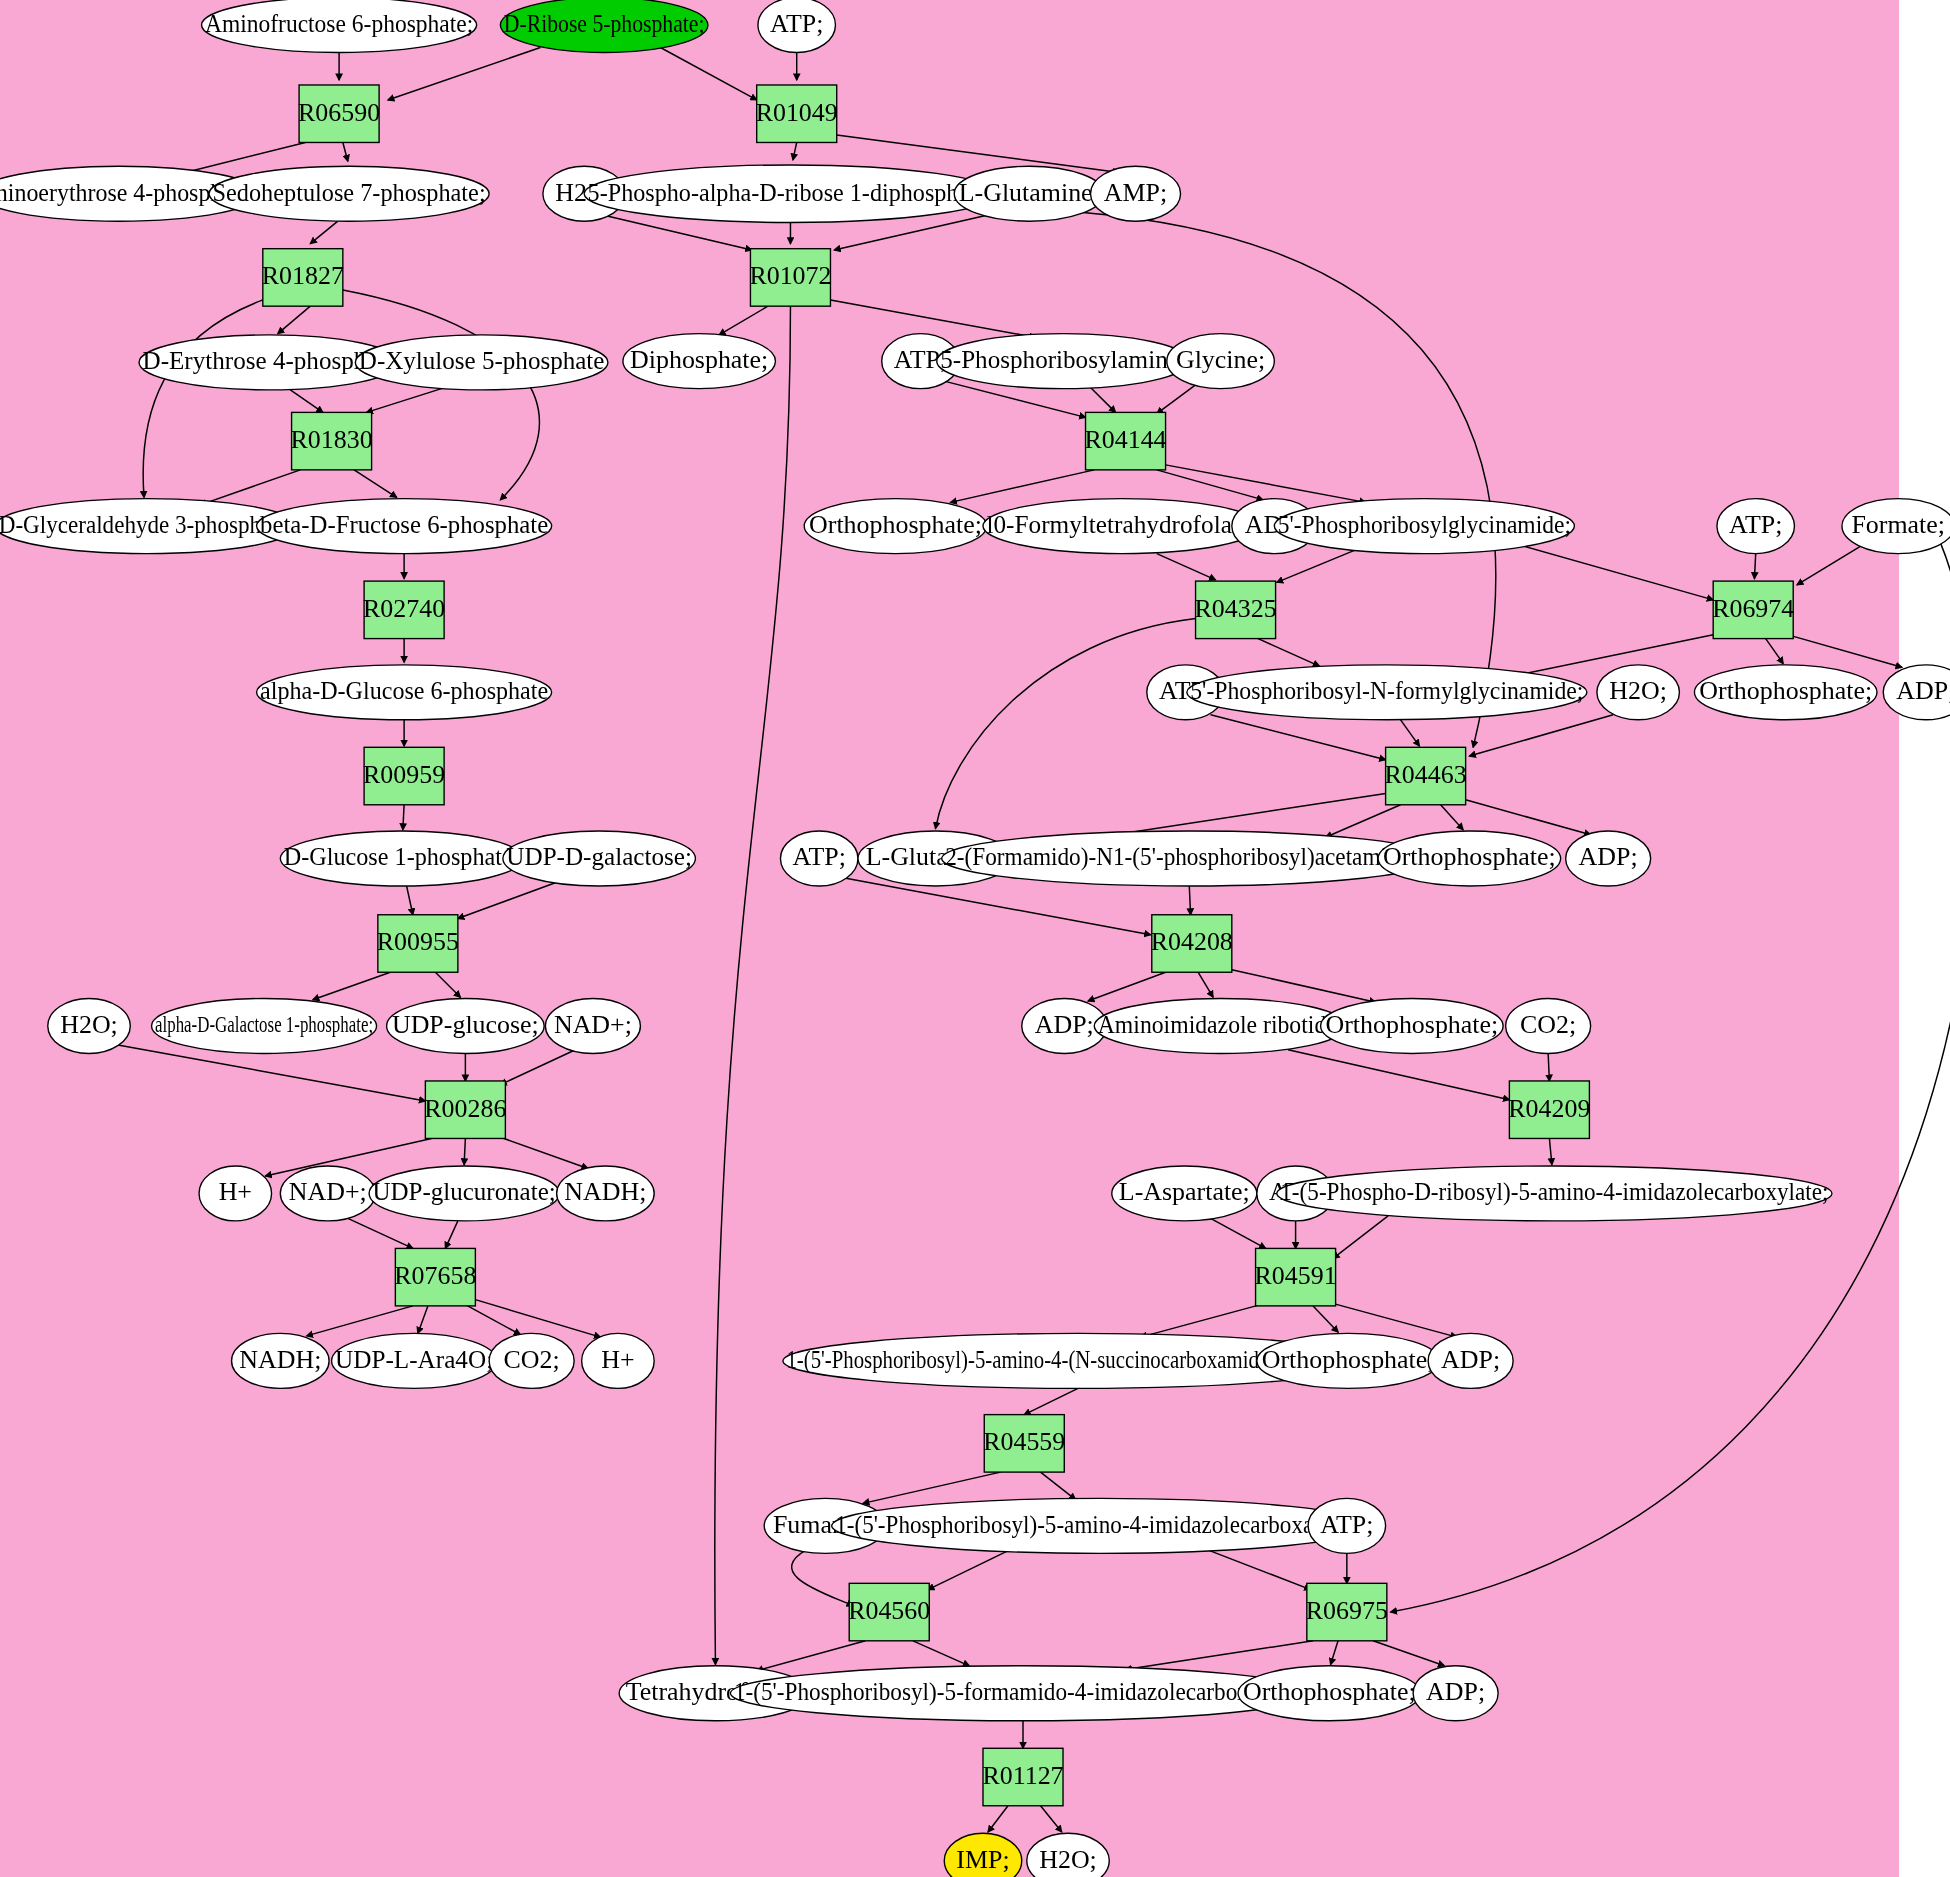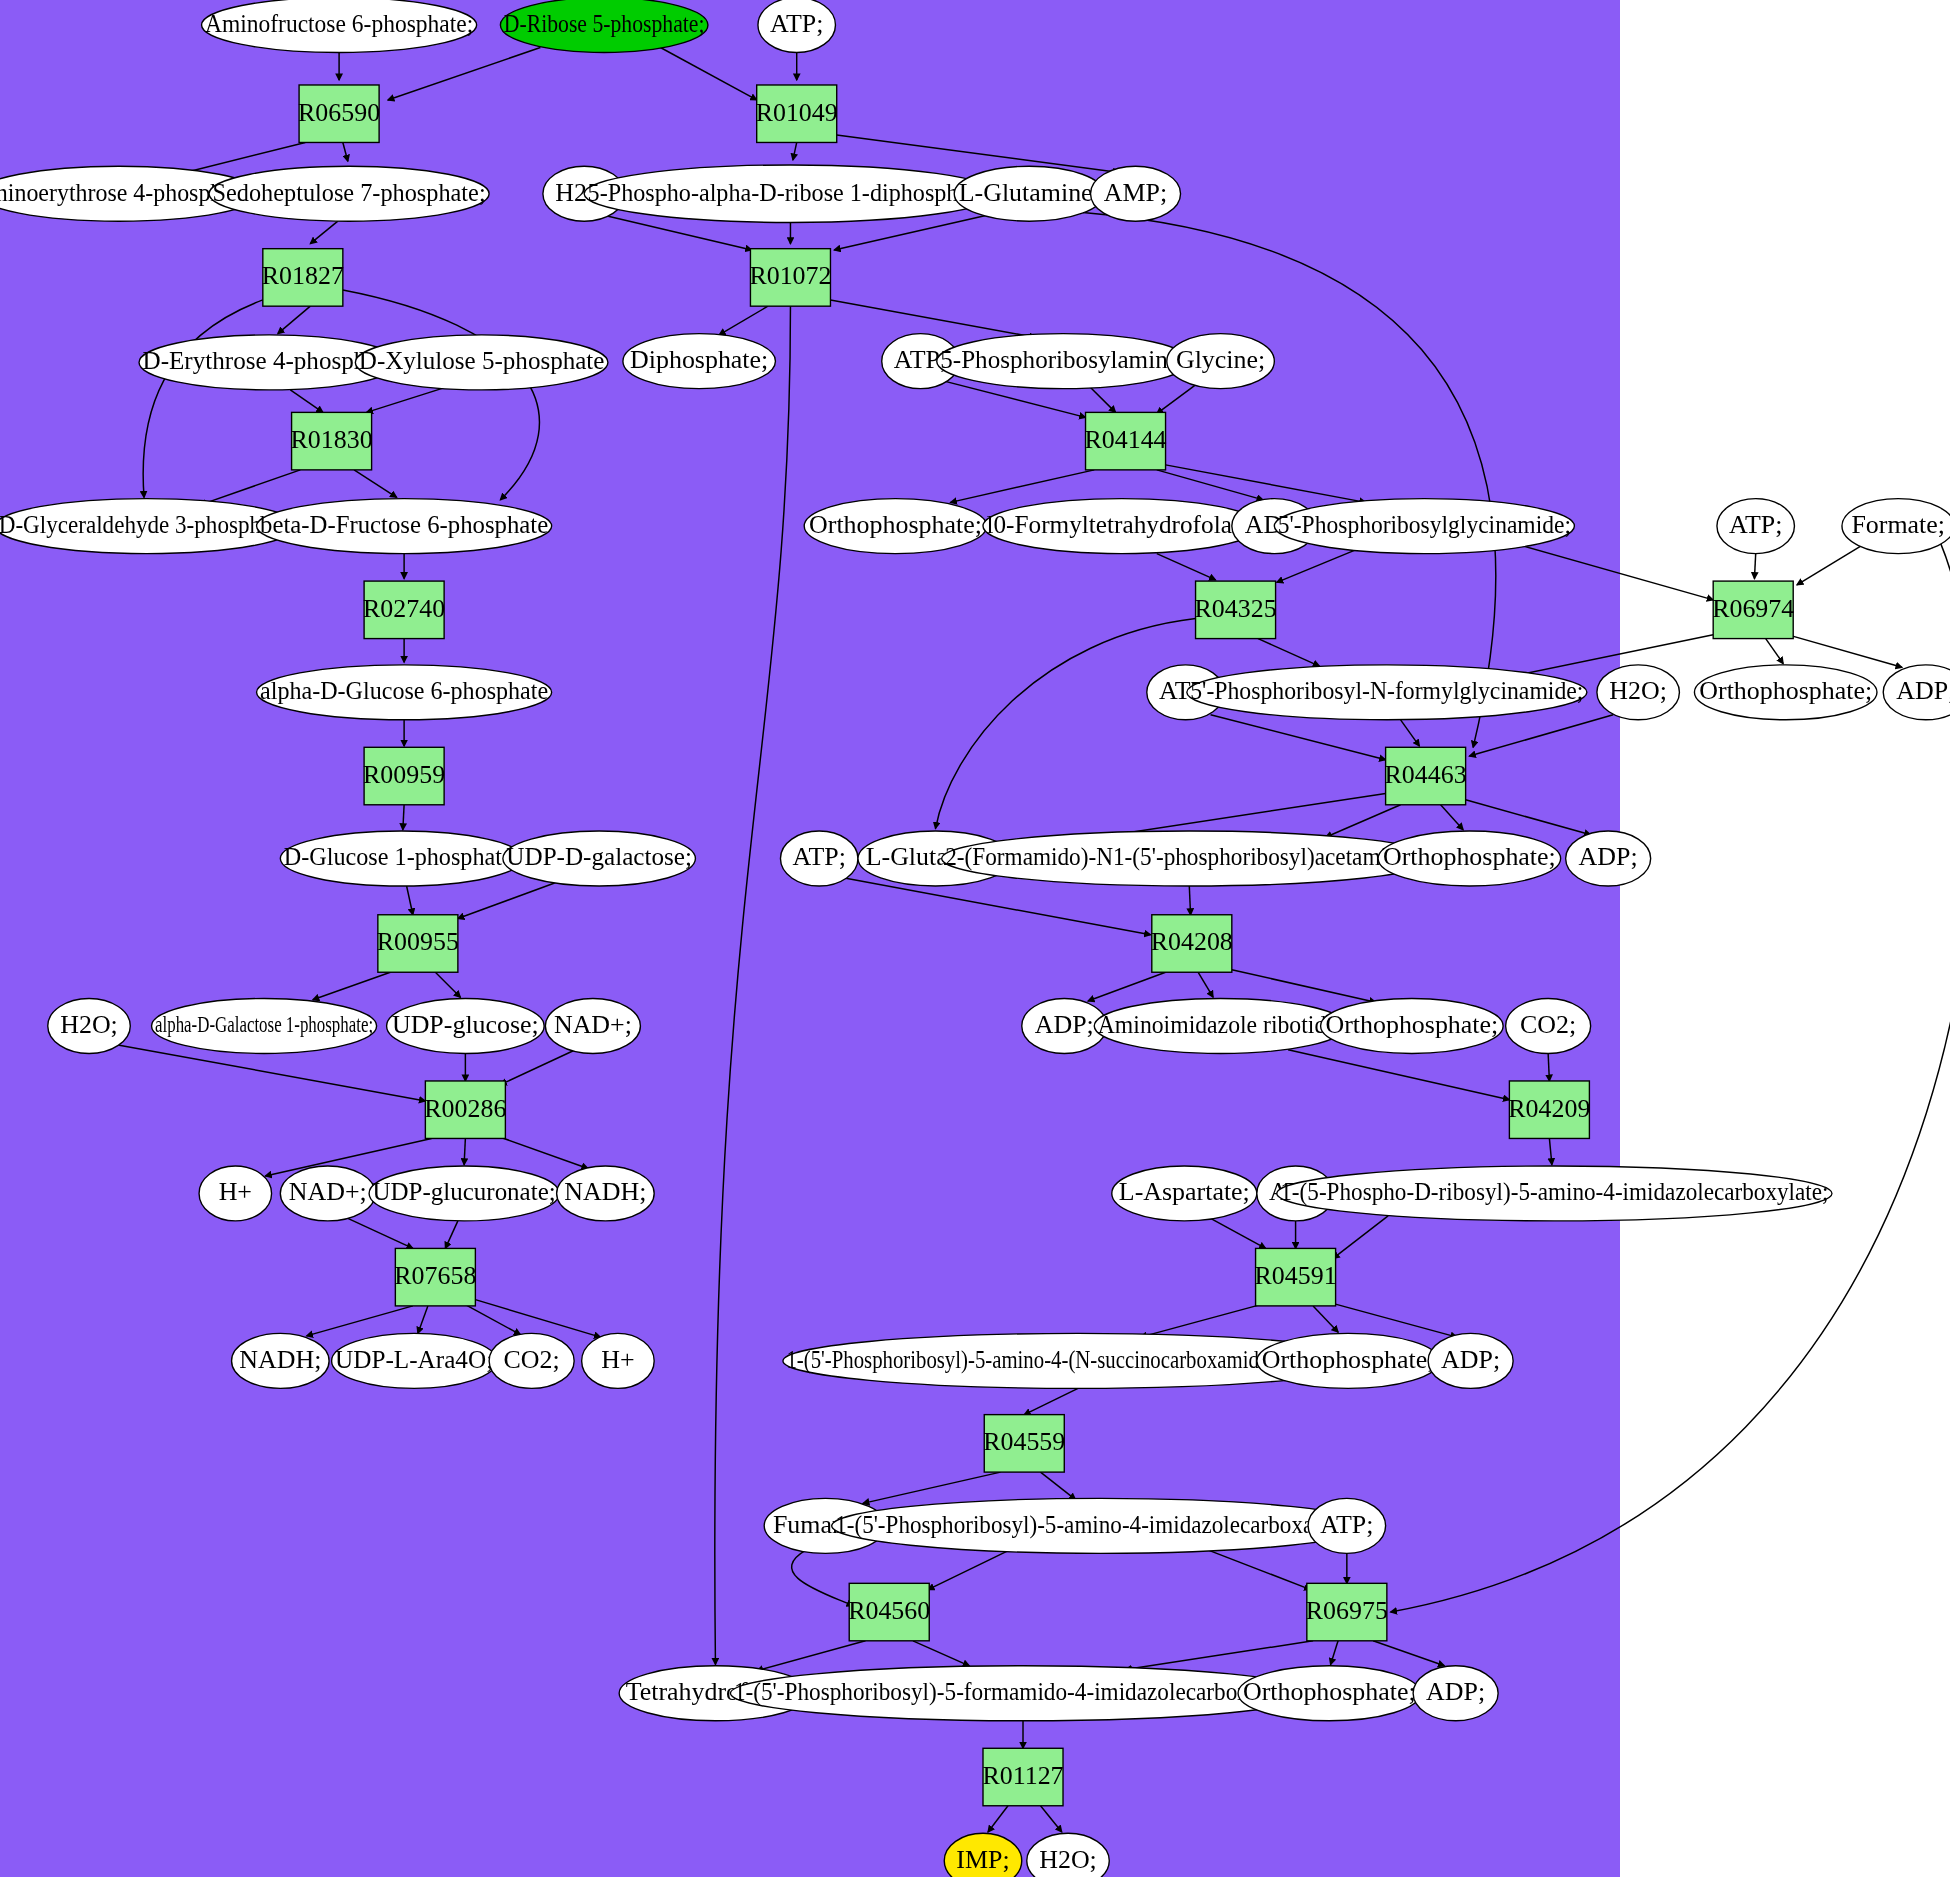--- a/index.html
+++ b/index.html
@@ -1,16 +1,16 @@
 <!DOCTYPE html>
 <html style="font-size:14px"><head>
 <meta charset="utf-8">
 <style>
   html,body{margin:0;padding:0;background:#ffffff;}
-  #stage{position:relative;width:1620px;height:1877px;background:#8b5cf6;
+  #stage{position:relative;width:1899px;height:1877px;background:#f9a8d4;
          font-family:"Liberation Serif", "DejaVu Serif", serif;}
   svg#graph{position:absolute;left:0;top:0;width:1951px;height:1877px;}
   .node-label{font-family:"Liberation Serif","DejaVu Serif",serif;
               text-anchor:middle;dominant-baseline:middle;fill:#000;}
   .cpd-ell{fill:#ffffff;stroke:#000000;stroke-width:1.6;}
   .cpd-ell.start{fill:#00cc00;}
   .cpd-ell.end{fill:#ffe800;}
   .rxn-box{fill:#90ee90;stroke:#000000;stroke-width:1.6;}
   .edge{fill:none;stroke:#000000;stroke-width:1.7;}
 </style>

